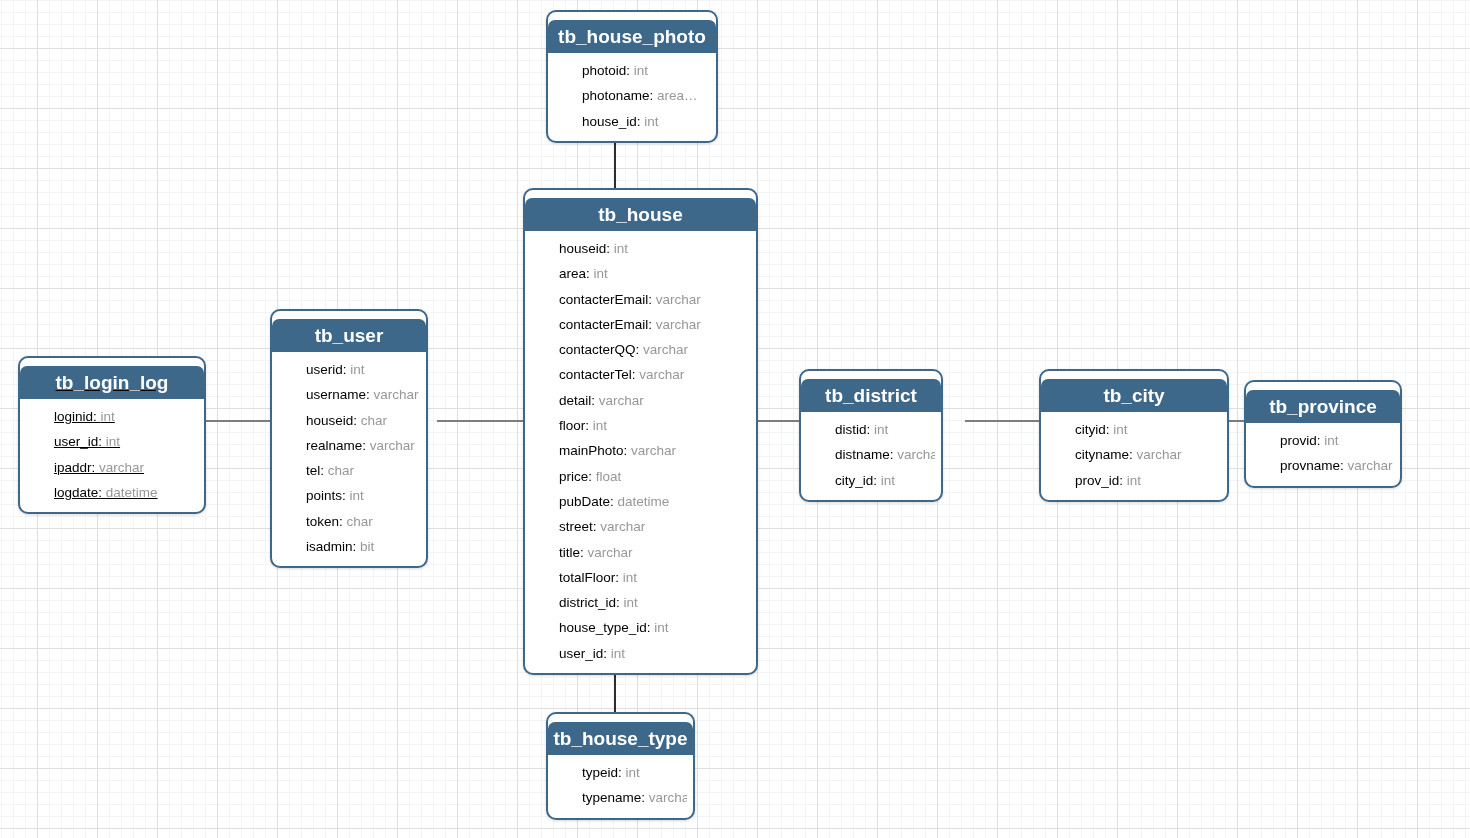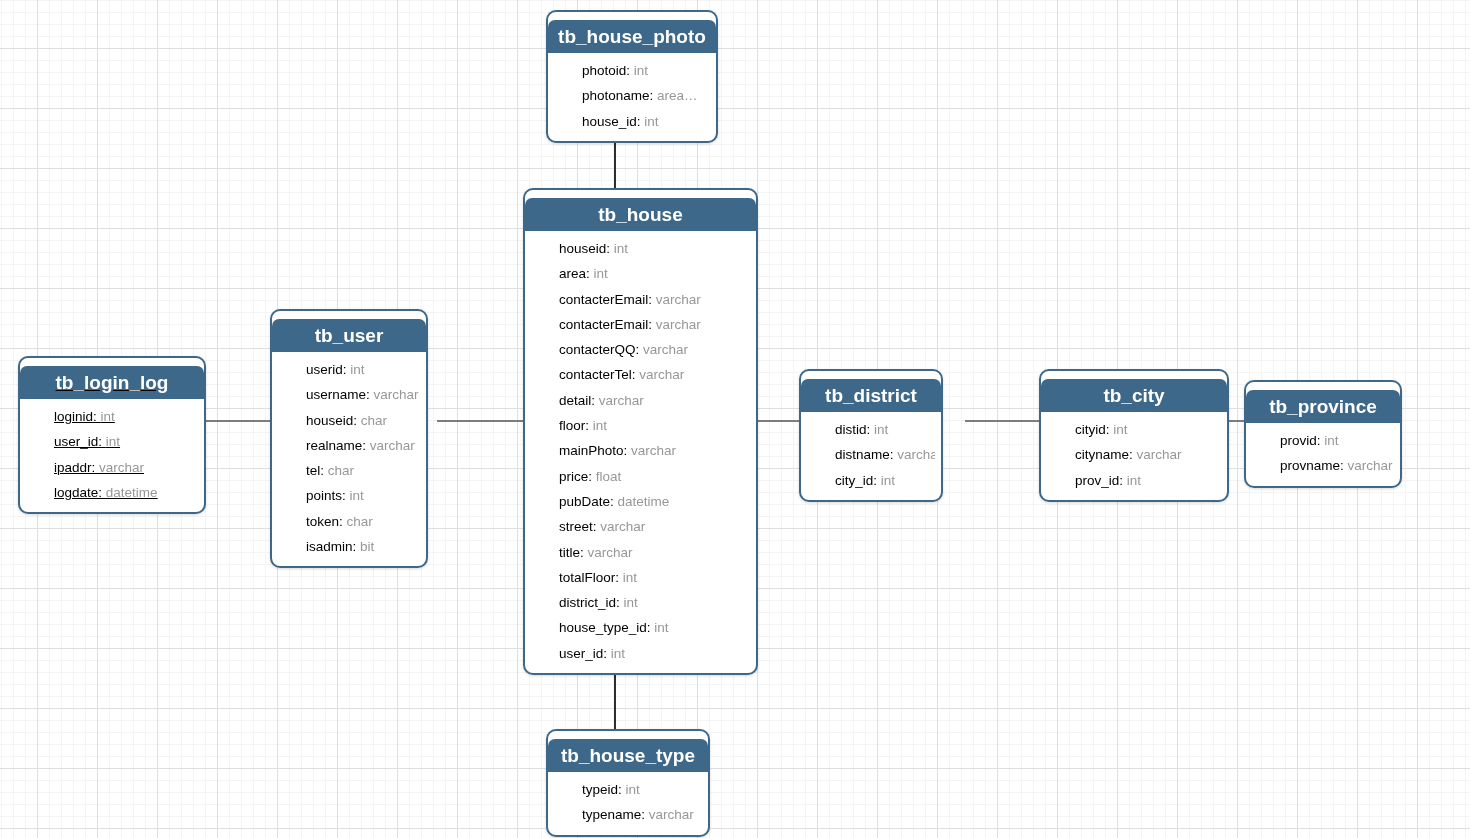--- a/index.html
+++ b/index.html
@@ -160,21 +160,21 @@
   <div class="table" style="left:1244px; top:380px; width:158px;">
     <div class="table-header">
       <span>tb_province</span>
     </div>
     <div class="table-body">
         <div class="field-row"><span class="field-name">provid: </span><span class="field-type">int</span></div>
         <div class="field-row"><span class="field-name">provname: </span><span class="field-type">varchar</span></div>
       </div>
   </div>
 
-  <div class="table" style="left:546px; top:729px; width:164px;">
+  <div class="table" style="left:546px; top:712px; width:149px;">
     <div class="table-header">
       <span>tb_house_type</span>
     </div>
     <div class="table-body">
         <div class="field-row"><span class="field-name">typeid: </span><span class="field-type">int</span></div>
         <div class="field-row"><span class="field-name">typename: </span><span class="field-type">varchar</span></div>
       </div>
   </div>
 
 </div>

